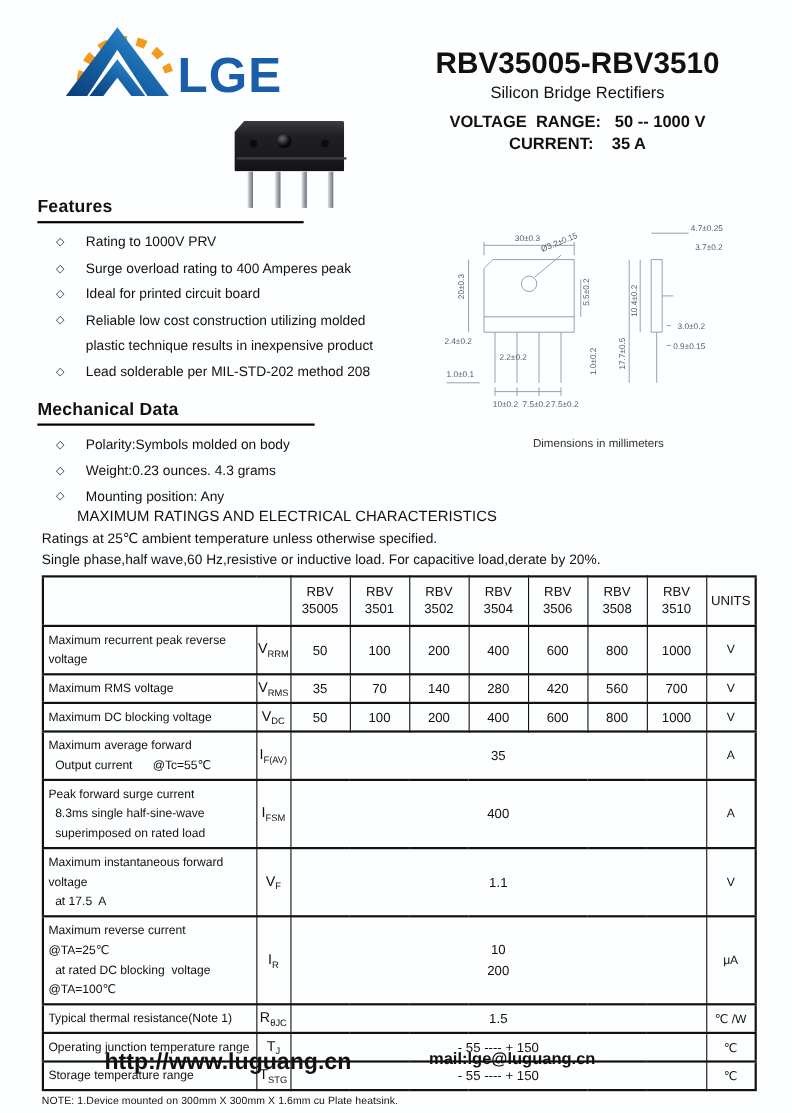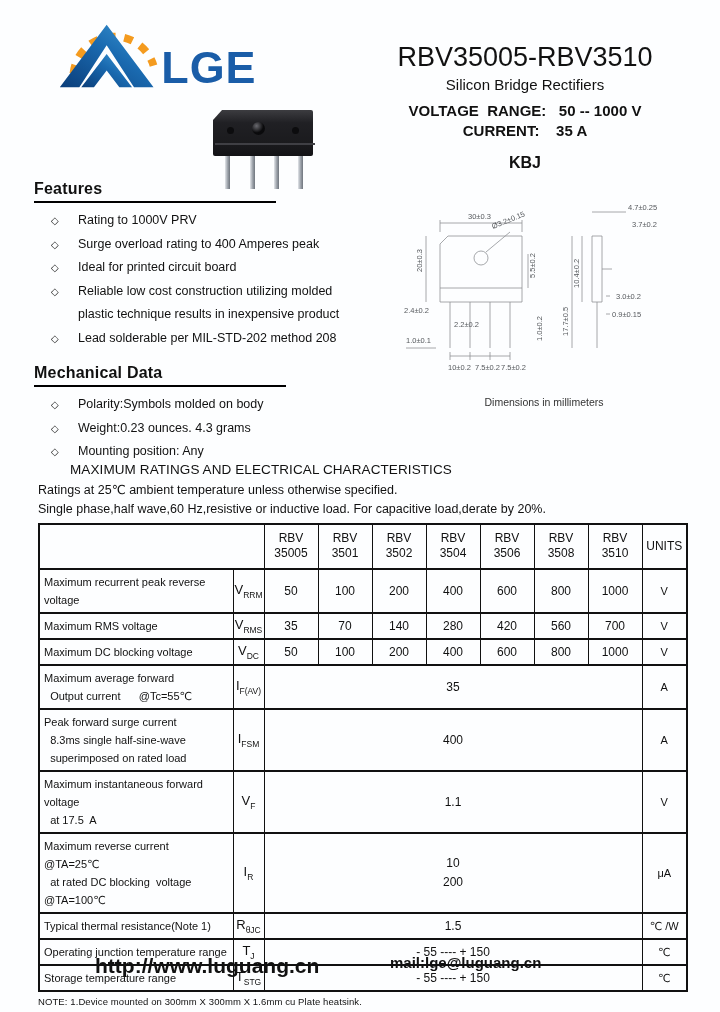--- a/index.html
+++ b/index.html
@@ -16,21 +16,21 @@
             clip-path:polygon(0 22%,9% 0,100% 0,100% 100%,0 100%);border-radius:2px;}
   .pkg-hole{position:absolute;left:39px;top:12px;width:13px;height:13px;border-radius:50%;
             background:radial-gradient(circle at 35% 30%,#6a6a70 0%,#0a0a0c 55%);}
   .pkg-dimple{position:absolute;width:7px;height:7px;border-radius:50%;background:#0c0c0e;top:17px;}
   .pkg-groove{position:absolute;left:2px;right:2px;top:33px;height:2px;background:#3f3f44;}
   .lead{position:absolute;top:46px;width:5px;height:33px;
         background:linear-gradient(90deg,#e3e6ea 0%,#9aa0a8 55%,#70767e 100%);}
 
   
   .titleblock{position:absolute;left:360px;top:42px;width:330px;text-align:center;}
-  .part-title{font-size:27px;font-weight:normal;letter-spacing:0;}
+  .part-title{font-size:27px;font-weight:bold;letter-spacing:0;}
   .subtitle{font-size:15px;margin-top:3px;}
   .range-line{font-size:15px;font-weight:bold;margin-top:9px;white-space:pre;}
   .current-line{font-size:15px;font-weight:bold;margin-top:3px;white-space:pre;}
   .pkg-name{font-size:16px;font-weight:bold;margin-top:15px;}
 
   
   .section{position:absolute;left:34px;}
   .sec-title{font-size:16px;font-weight:bold;border-bottom:2px solid #000;
              padding-bottom:3px;width:242px;letter-spacing:0.2px;}
   .list{margin-top:9px;}
@@ -98,21 +98,20 @@
     <div class="lead" style="left:37px;"></div>
     <div class="lead" style="left:61px;"></div>
     <div class="lead" style="left:85px;"></div>
   </div>
 
   <div class="titleblock">
     <div class="part-title">RBV35005-RBV3510</div>
     <div class="subtitle">Silicon Bridge Rectifiers</div>
     <div class="range-line">VOLTAGE  RANGE:   50 -- 1000 V</div>
     <div class="current-line">CURRENT:    35 A</div>
-    <div class="pkg-name">KBJ</div>
   </div>
 
   <div class="section" style="top:180px;width:350px;">
     <div class="sec-title">Features</div>
     <div class="list">
         <div class="li-row">
           <span class="bullet">◇</span>
           <span class="li-text">Rating to 1000V PRV</span>
         </div>
         <div class="li-row">

